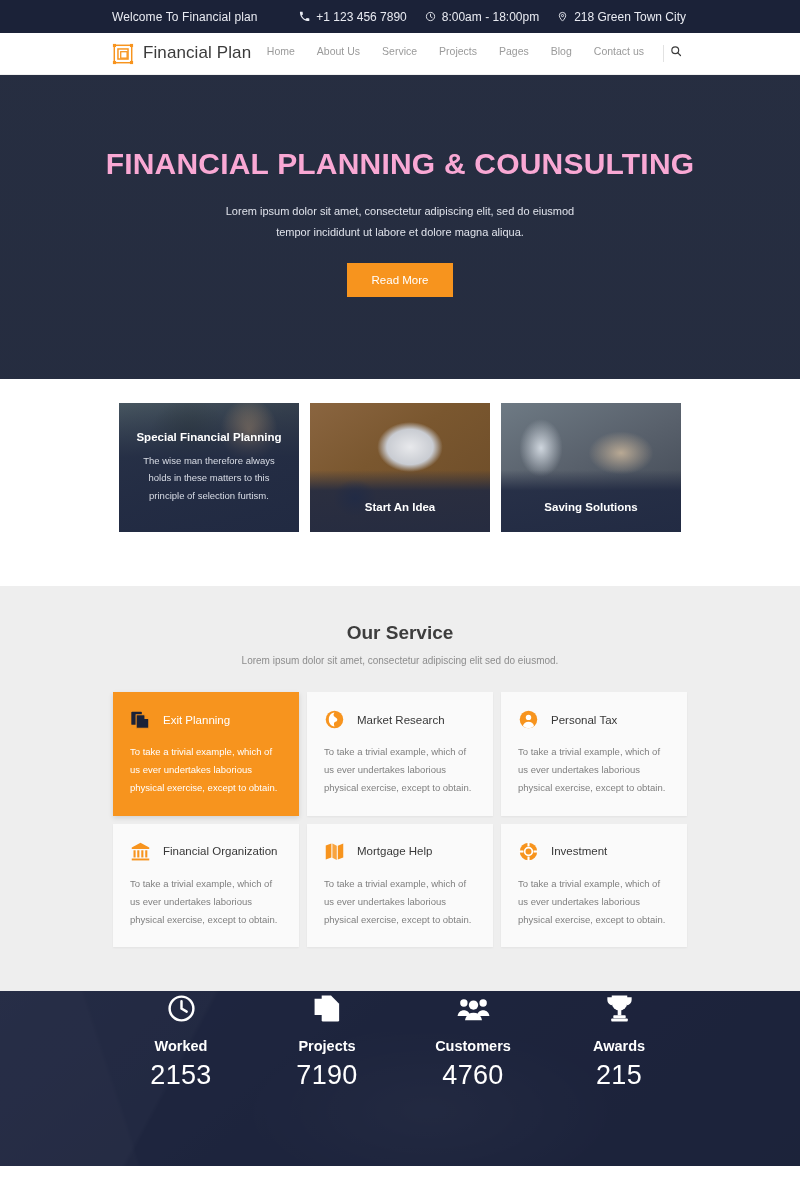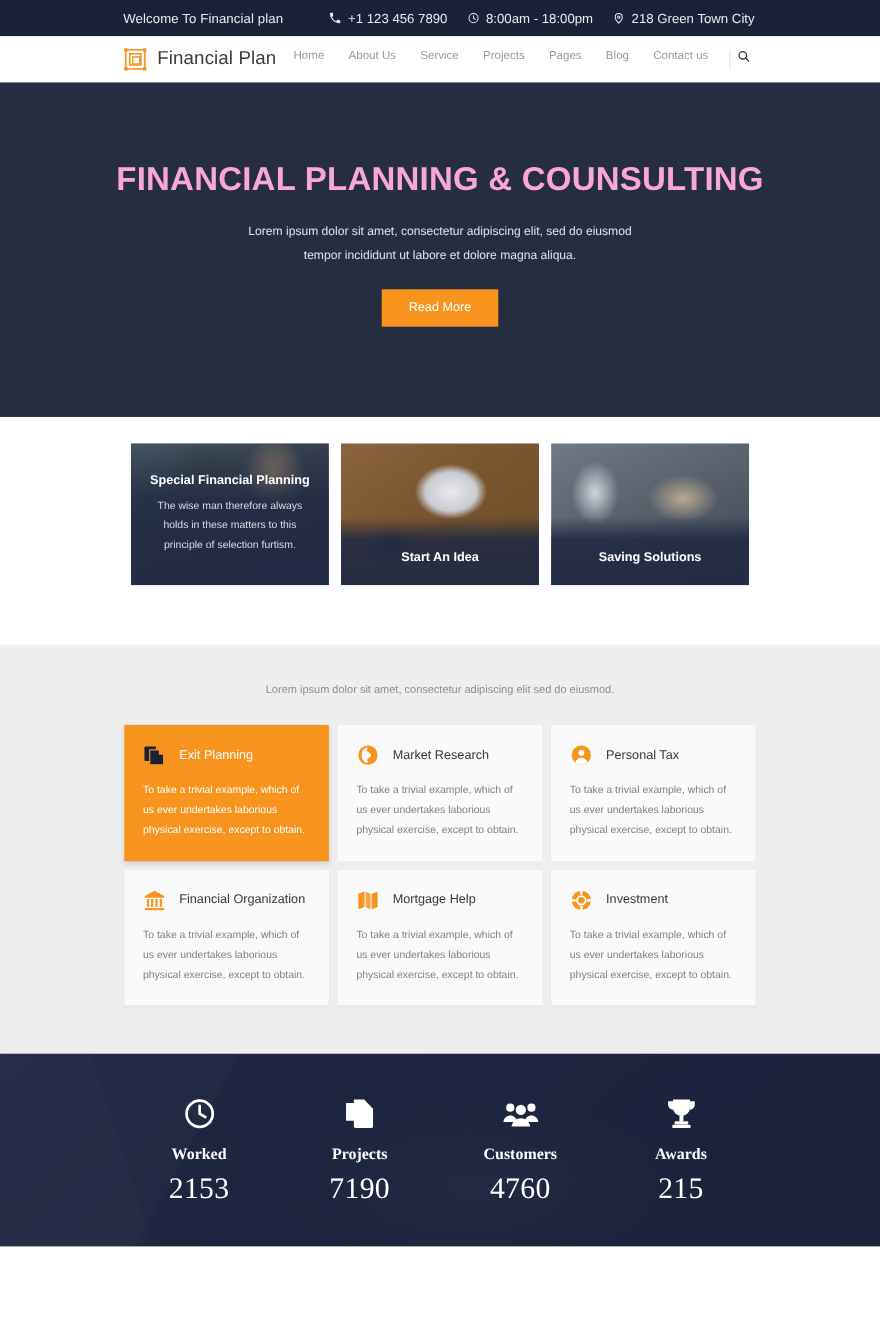--- a/index.html
+++ b/index.html
@@ -142,21 +142,21 @@
     position: absolute; inset: 0;
     background:
       linear-gradient(118deg, rgba(255,255,255,.07) 0 24%, rgba(255,255,255,0) 24.6% 100%),
       linear-gradient(72deg, rgba(255,255,255,.05) 0 16%, rgba(255,255,255,0) 16.5% 100%),
       radial-gradient(ellipse 260px 120px at 430px 120px, rgba(255,255,255,.09), rgba(255,255,255,0) 70%),
       linear-gradient(140deg, #2b3350 0%, #222941 45%, #1d2438 100%);
   }
   .stats .veil { position: absolute; inset: 0; background: rgba(28,35,60,.72); }
   .stats .srow {
     position: relative; z-index: 2; height: 100%;
-    display: flex; align-items: center; justify-content: center; gap: 0; font-family: Liberation Serif, serif;
+    display: flex; justify-content: center; gap: 0;
   }
   .stat { width: 146px; text-align: center; color: #ffffff; }
   .stat .sticon { height: 34px; display: flex; align-items: center; justify-content: center; margin-bottom: 13px; }
   .stat .stlabel { font-size: 14.5px; font-weight: bold; margin-bottom: 6px; }
   .stat .stvalue { font-size: 27px; font-weight: normal; letter-spacing: .3px; }
 
   
   .projects { background: #ffffff; padding: 46px 0 0; }
 </style>
 </head>
@@ -253,20 +253,21 @@
     <div class="fcard c3">
       <div class="fimg"></div>
       <div class="fveil"></div>
       <div class="fbody">
         <div class="ftitle">Saving Solutions</div>
       </div>
     </div>
   </section>
 
   <section class="services">
+    <h2 class="sectitle">Our Service</h2>
     <div class="secsub">Lorem ipsum dolor sit amet, consectetur adipiscing elit sed do eiusmod.</div>
     <div class="sgrid">
 
       <div class="scard active">
         <div class="shead">
           <svg class="sicon" viewBox="0 0 24 24">
             <rect x="1.5" y="3" width="12" height="15" rx="1" fill="#1b2238"></rect>
             <path d="M7 6.5h9.5l5 5V21a1 1 0 01-1 1H8a1 1 0 01-1-1V6.5z" fill="#1b2238" stroke="#f7941e" stroke-width="1.2"></path>
             <path d="M16.5 6.5v5h5" fill="#f7941e"></path>
           </svg>

